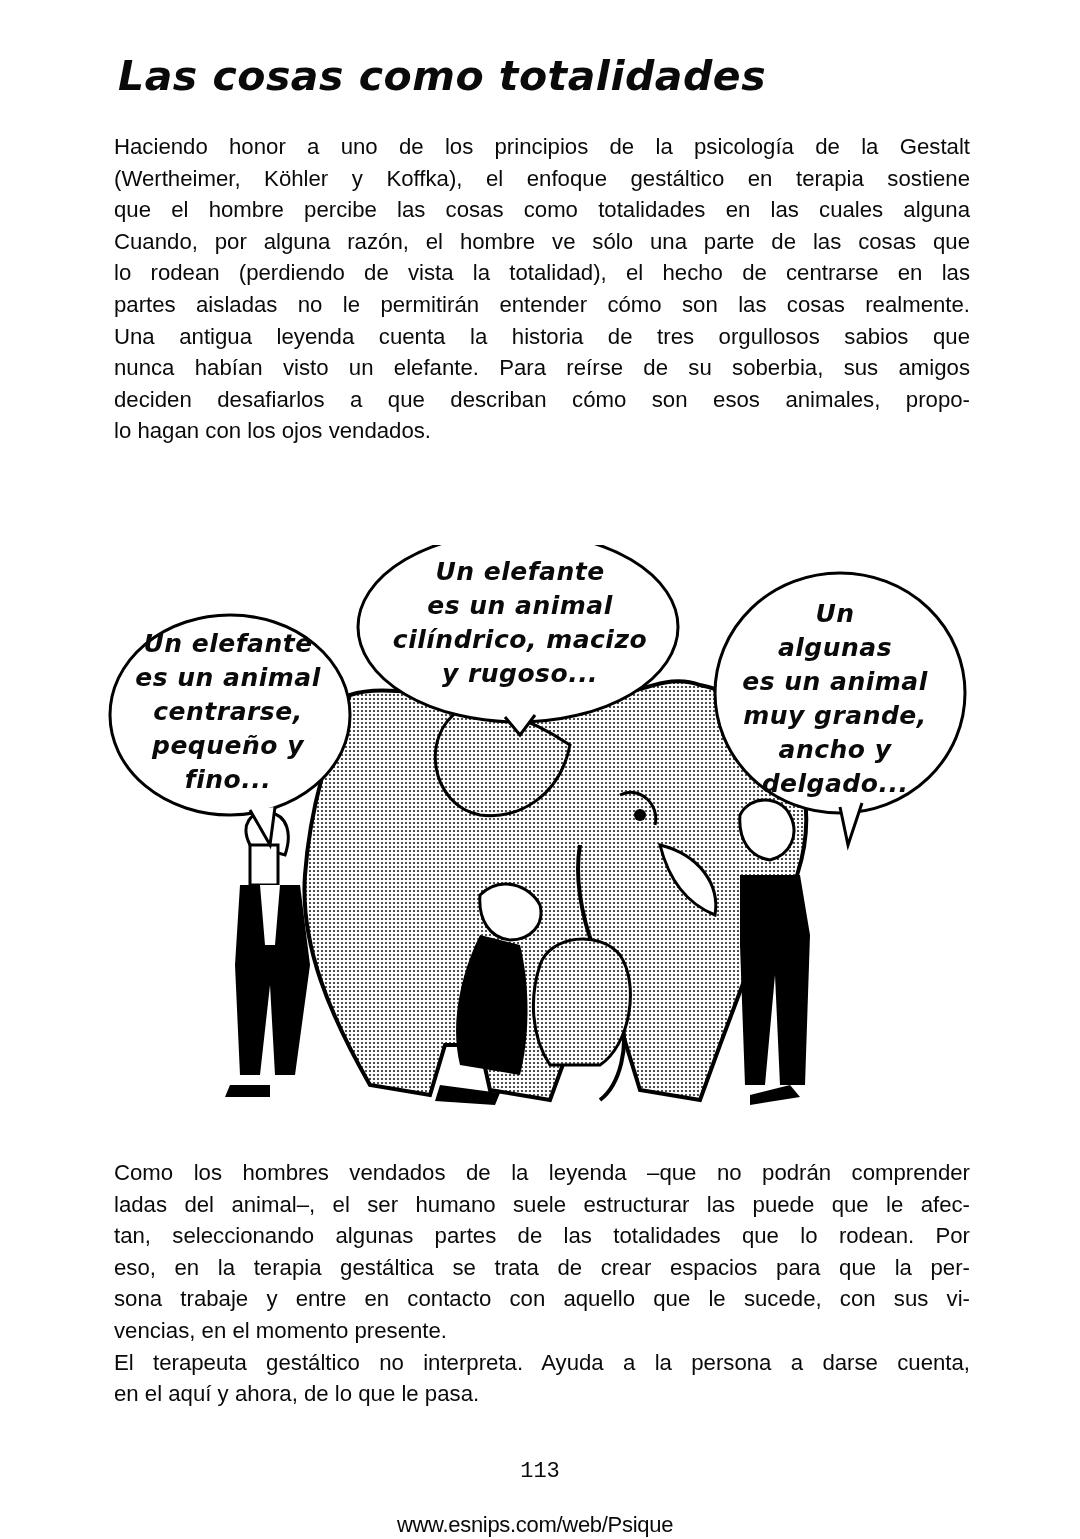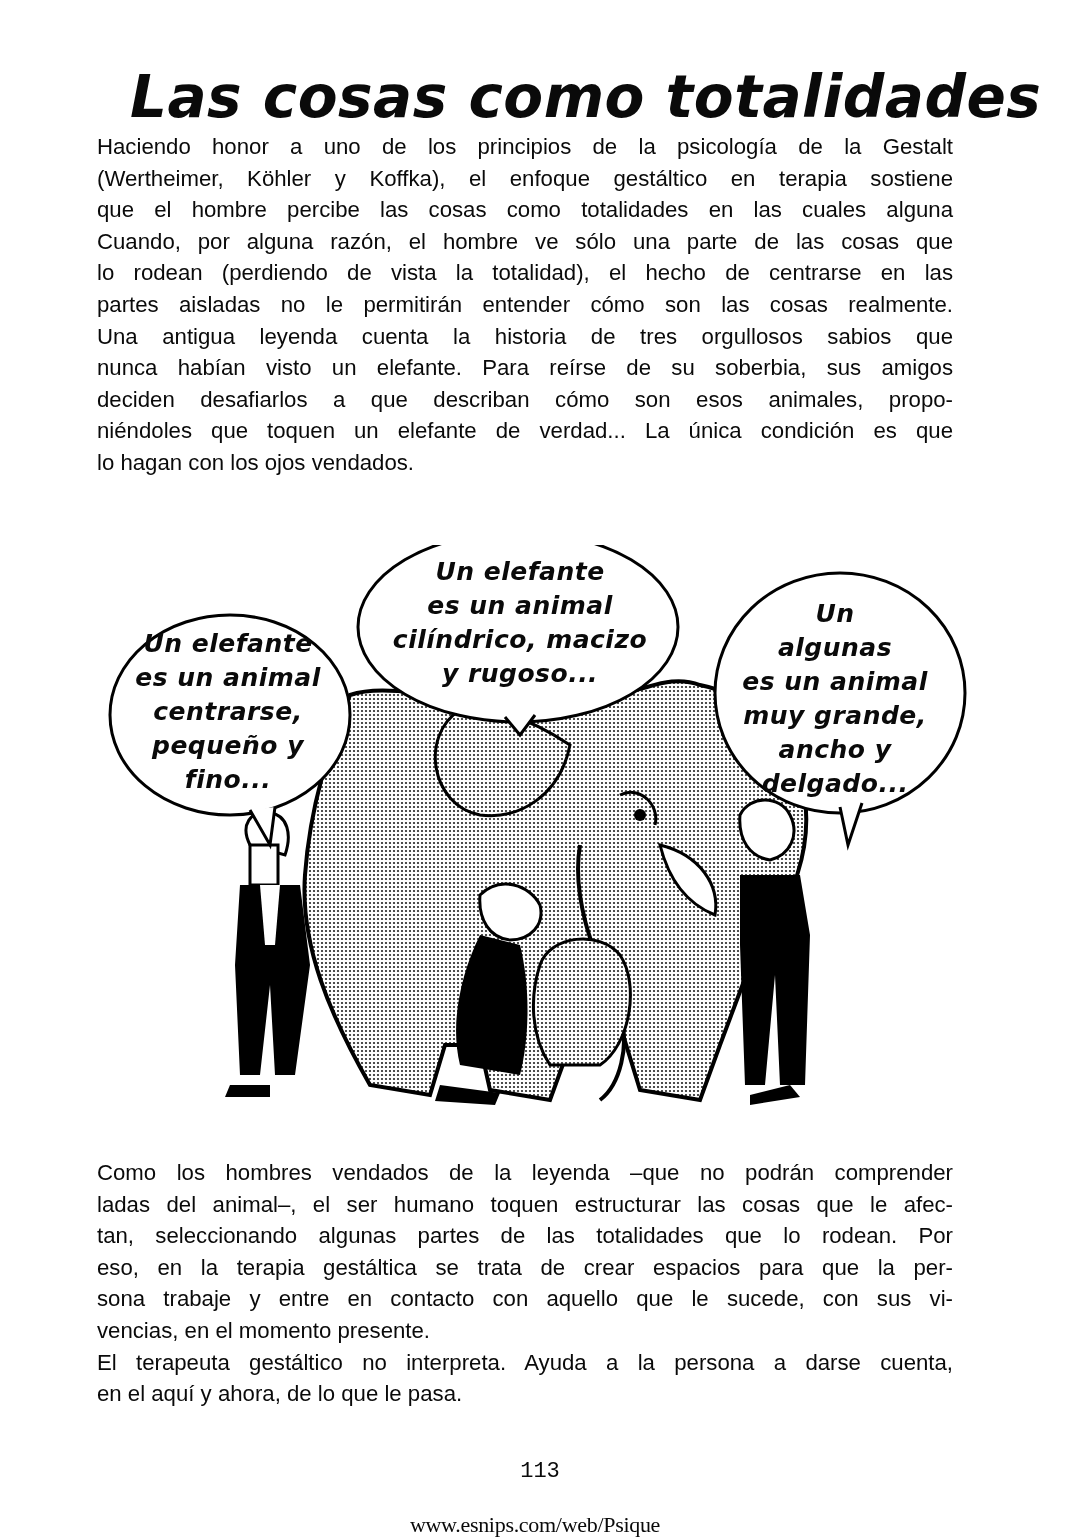--- a/index.html
+++ b/index.html
@@ -1,24 +1,24 @@
 <!DOCTYPE html>
 <html><head>
   <meta charset="utf-8">
   <style>
     html, body { margin: 0; padding: 0; background: #ffffff; }
     body { width: 1080px; height: 1539px; position: relative; overflow: hidden; color: #0a0a0a; }
     .page { position: absolute; left: 0; top: 0; width: 1080px; height: 1539px; }
     .title {
       position: absolute; left: 114px; top: 52px;
       font-family: "DejaVu Sans", sans-serif; font-weight: bold; font-style: italic;
-      font-size: 58px; letter-spacing: 0.5px; margin: 16px; line-height: 1;
+      font-size: 41px; letter-spacing: 0.5px; margin: 4px; line-height: 1;
     }
     .para {
-      position: absolute; left: 97px; width: 856px;
+      position: absolute; left: 114px; width: 856px;
       font-family: "Liberation Sans", sans-serif; font-size: 22.2px; line-height: 31.6px;
       text-align: justify; margin: 0;
     }
     .para .line { display: block; text-align: justify; text-align-last: justify; white-space: nowrap; }
     .para .line.last { text-align-last: left; }
     .para b { font-weight: bold; }
     #p1 { top: 131px; }
     #p2 { top: 1157px; }
     .illustration { position: absolute; left: 100px; top: 545px; width: 880px; height: 600px; }
     .bubble-text {
@@ -29,41 +29,40 @@
     .bubble-text span { display: block; white-space: nowrap; }
     #bt-left { left: 28px; top: 82px; width: 200px; }
     #bt-center { left: 270px; top: 10px; width: 300px; }
     #bt-right { left: 620px; top: 52px; width: 230px; }
     .page-number {
       position: absolute; left: 0; width: 1080px; top: 1459px; text-align: center;
       font-family: Liberation Mono, monospace; font-size: 22px;
     }
     .footer-url {
       position: absolute; left: 0; width: 1070px; top: 1512px; text-align: center;
-      font-family: Liberation Serif, serif; font-size: 22px; letter-spacing: -0.3px;
+      font-family: Liberation Sans, sans-serif; font-size: 22px; letter-spacing: -0.3px;
     }
   </style>
 </head>
 <body>
 
 <div class="page">
 
   <h1 class="title">Las cosas como totalidades</h1>
 
   <div class="para" id="p1">
     <span class="line">Haciendo honor a uno de los principios de la psicología de la Gestalt</span>
     <span class="line">(Wertheimer, Köhler y Koffka), el enfoque gestáltico en terapia sostiene</span>
     <span class="line">que el hombre percibe las cosas como totalidades en las cuales alguna</span>
     <span class="line">Cuando, por alguna razón, el hombre ve sólo una parte de las cosas que</span>
     <span class="line">lo rodean (perdiendo de vista la totalidad), el hecho de centrarse en las</span>
     <span class="line">partes aisladas no le permitirán entender cómo son las cosas realmente.</span>
     <span class="line">Una antigua leyenda cuenta la historia de tres orgullosos sabios que</span>
     <span class="line">nunca habían visto un elefante. Para reírse de su soberbia, sus amigos</span>
     <span class="line">deciden desafiarlos a que describan cómo son esos animales, propo-</span>
-    <span class="line">niéndoles que toquen un elefante de verdad... La única condición es que</span>
     <span class="line last">lo hagan con los ojos vendados.</span>
   </div>
 
   <div class="illustration">
     <svg width="880" height="600" viewBox="0 0 880 600" xmlns="http://www.w3.org/2000/svg">
       <defs>
         <pattern id="halftone" width="4" height="4" patternUnits="userSpaceOnUse">
           <rect width="4" height="4" fill="#ffffff"></rect>
           <circle cx="2" cy="2" r="1.1" fill="#222"></circle>
         </pattern>
@@ -130,21 +129,21 @@
       <span>algunas</span>
       <span>es un animal</span>
       <span>muy grande,</span>
       <span>ancho y</span>
       <span>delgado...</span>
     </div>
   </div>
 
   <div class="para" id="p2">
     <span class="line">Como los hombres vendados de la leyenda –que no podrán comprender</span>
-    <span class="line">ladas del animal–, el ser humano toquen estructurar las cosas que le afec-</span>
+    <span class="line">ladas del animal–, el ser humano suele estructurar las puede que le afec-</span>
     <span class="line">tan, seleccionando algunas partes de las totalidades que lo rodean. Por</span>
     <span class="line">eso, en la terapia gestáltica se trata de crear espacios para que la per-</span>
     <span class="line">sona trabaje y entre en contacto con aquello que le sucede, con sus vi-</span>
     <span class="line last">vencias, en el momento presente.</span>
     <span class="line">El terapeuta gestáltico no interpreta. Ayuda a la persona a darse cuenta,</span>
     <span class="line last">en el aquí y ahora, de lo que le pasa.</span>
   </div>
 
   <div class="page-number">113</div>
   <div class="footer-url">www.esnips.com/web/Psique</div>

